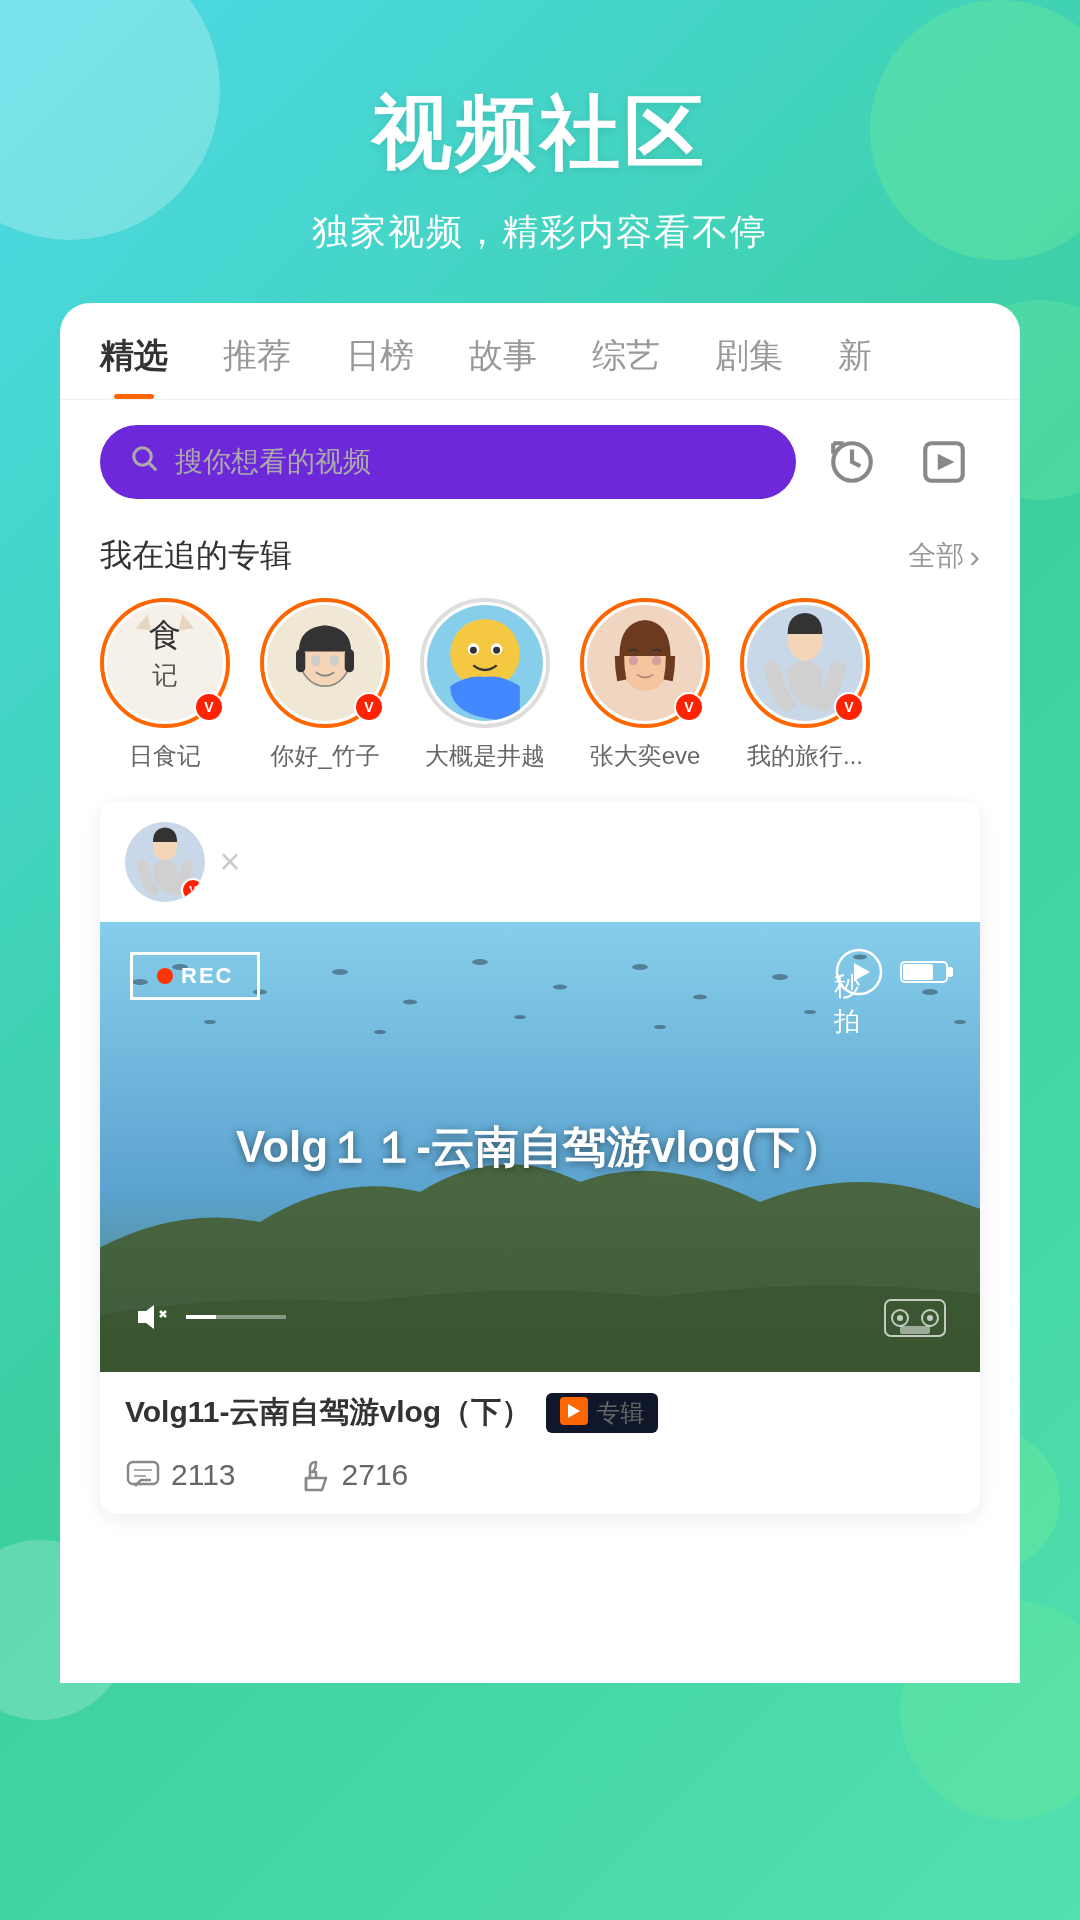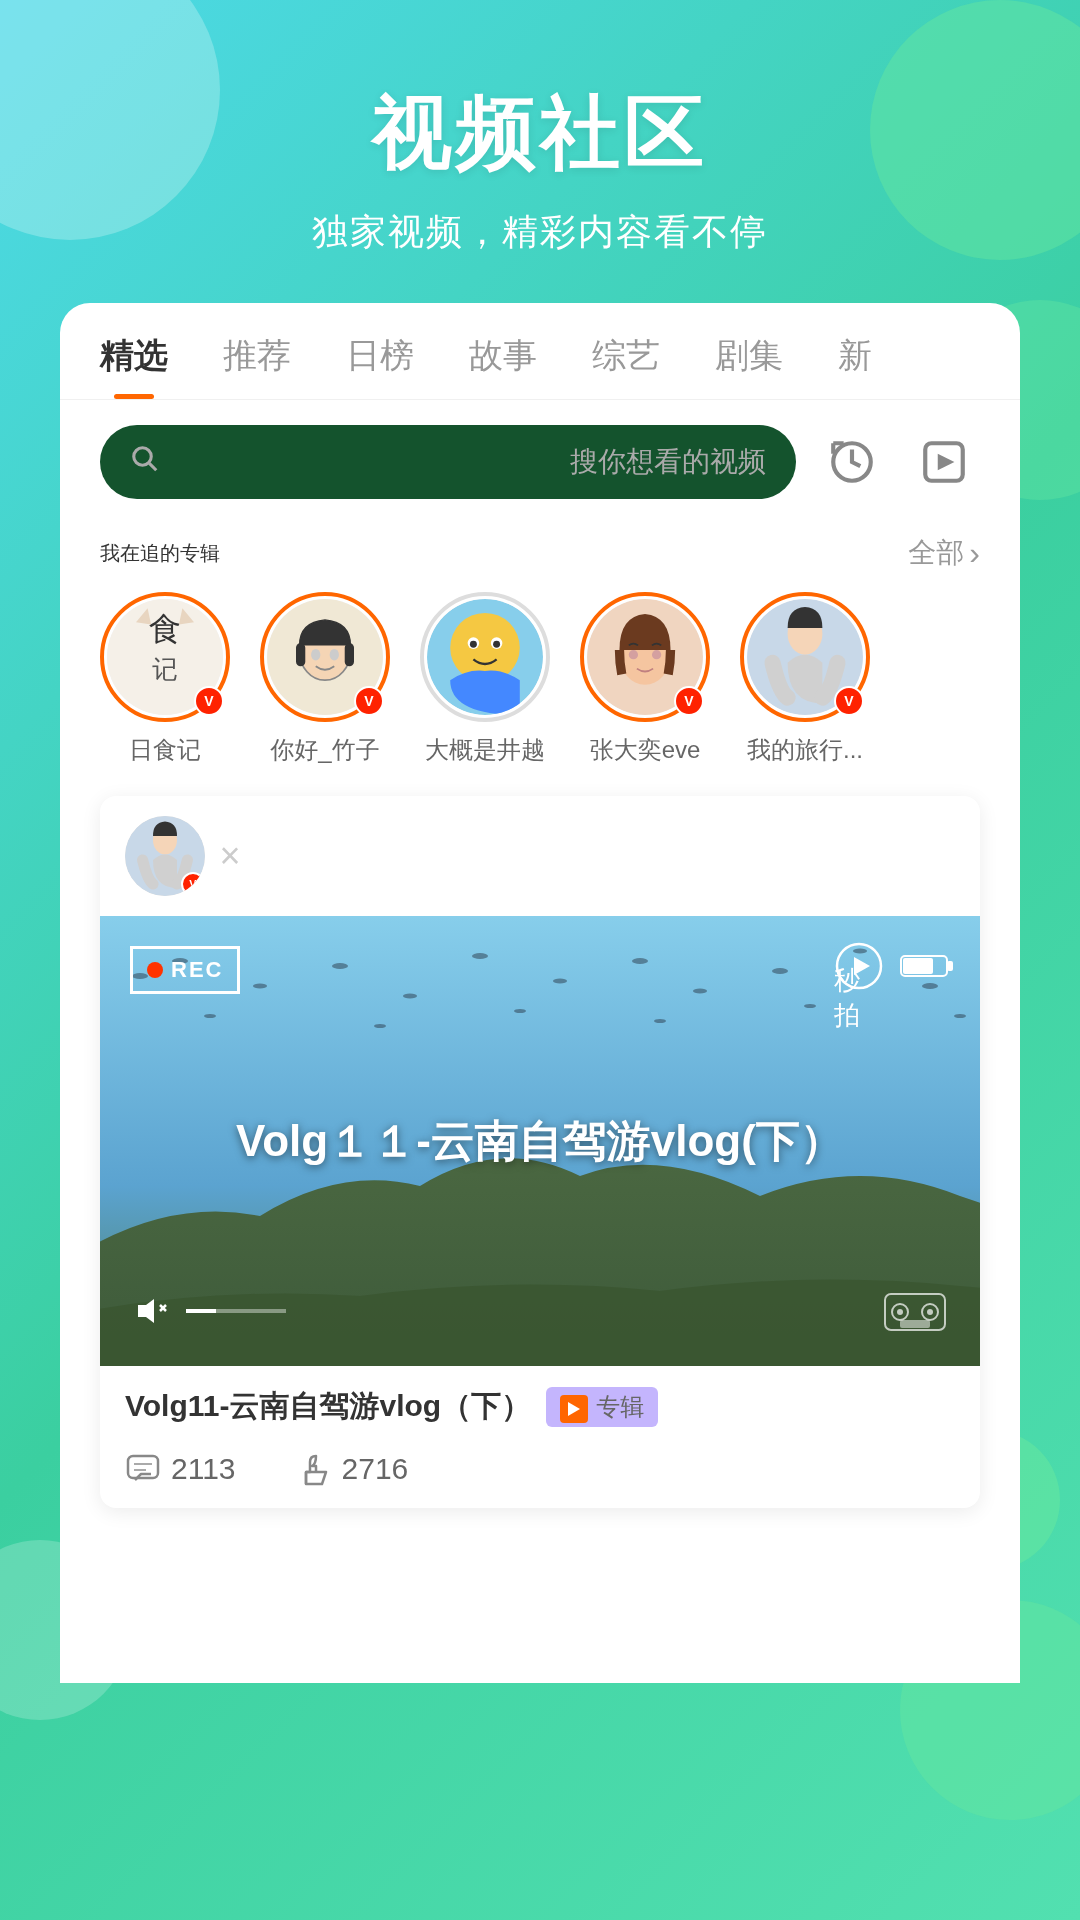--- a/index.html
+++ b/index.html
@@ -125,27 +125,26 @@
     
     .search-area {
       padding: 25px 40px;
       display: flex;
       align-items: center;
       gap: 20px;
     }
 
     .search-bar {
       flex: 1;
-      background: #14532d;
+      background: #6d28d9;
       border-radius: 40px;
       display: flex;
       align-items: center;
       padding: 18px 30px;
       gap: 15px;
-      justify-content: space-between;
     }
 
     .search-icon-inner {
       color: #999;
       font-size: 28px;
     }
 
     .search-placeholder {
       font-size: 28px;
       color: #aaa;
@@ -167,21 +166,21 @@
 
     
     .section-header {
       padding: 10px 40px 20px;
       display: flex;
       align-items: center;
       justify-content: space-between;
     }
 
     .section-title {
-      font-size: 20px;
+      font-size: 32px;
       color: #333;
       font-weight: 500;
     }
 
     .section-more {
       font-size: 28px;
       color: #999;
       display: flex;
       align-items: center;
       gap: 5px;
@@ -327,21 +326,21 @@
       background: linear-gradient(180deg, #87ceeb 0%, #5ba3d0 50%, #4a7c99 80%, #3d5a4a 100%);
       position: relative;
       overflow: hidden;
     }
 
     .video-rec-overlay {
       position: absolute;
       top: 30px;
       left: 30px;
       border: 3px solid white;
-      padding: 8px 14px;
+      padding: 8px 24px;
       display: flex;
       align-items: center;
       gap: 8px;
     }
 
     .rec-corner-tl, .rec-corner-bl {
       position: absolute;
       width: 20px;
       height: 20px;
       border-color: white;
@@ -413,23 +412,23 @@
     }
 
     .video-info-title {
       font-size: 30px;
       color: #333;
       font-weight: 700;
     }
 
     .video-tag {
       display: flex;
-      align-items: flex-end;
+      align-items: flex-start;
       gap: 8px;
-      background: #c4b5fd;
+      background: #0f172a;
       border-radius: 6px;
       padding: 4px 14px;
     }
 
     .video-tag-icon {
       width: 28px;
       height: 28px;
       background: #ff6600;
       border-radius: 4px;
       display: flex;

